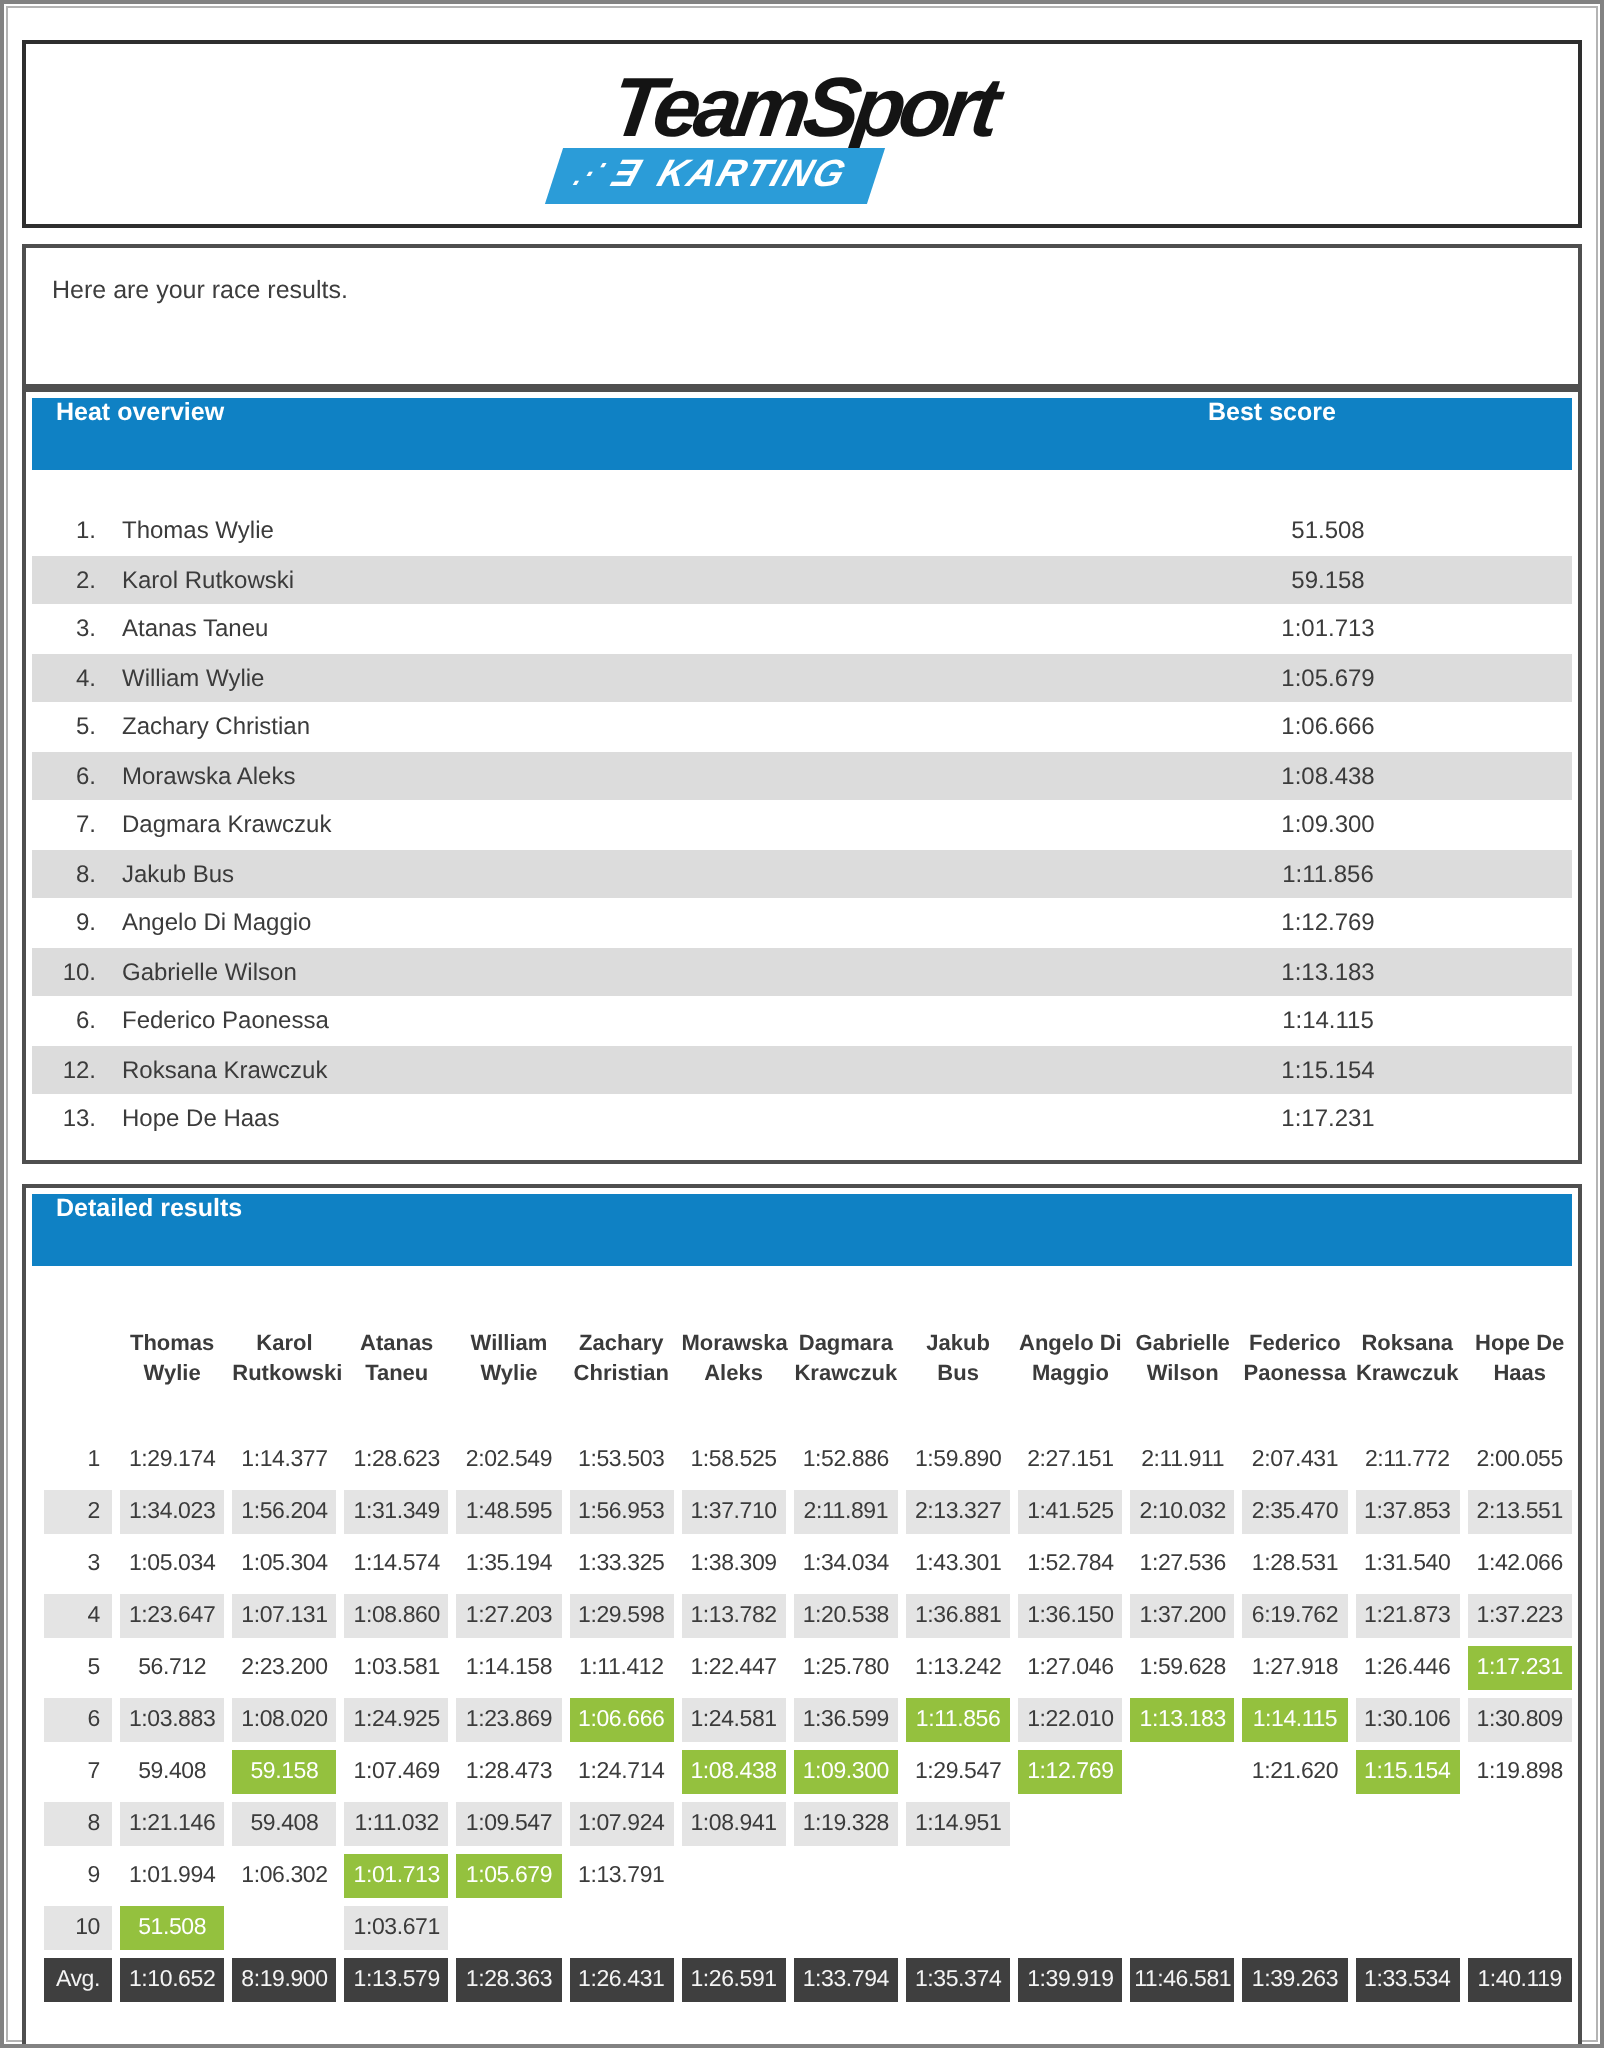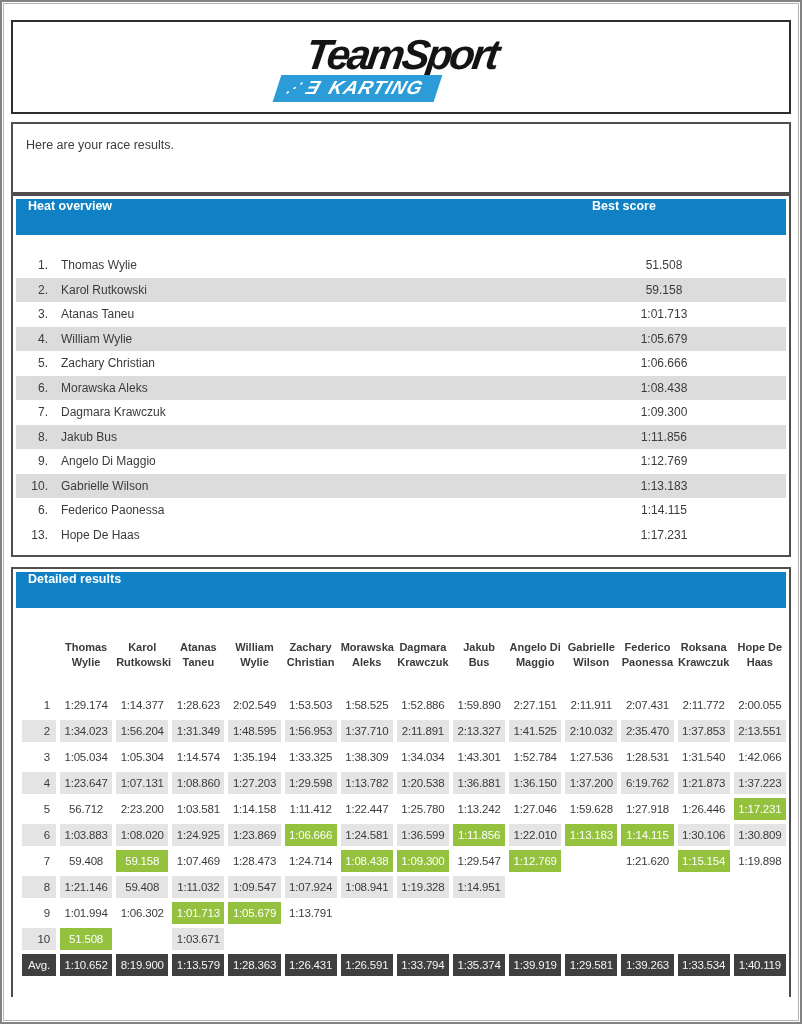--- a/index.html
+++ b/index.html
@@ -37,21 +37,21 @@
   .k-e{display:inline-block;margin-right:3px;}
   
   .intro-section{height:72px;margin-bottom:0;padding:4px 13px;font-size:12.5px;color:#3d3d3d;border-color:#4f4f4f;}
   .intro-section p{margin:10px 0 0;}
   
   .blue-bar{
     position:relative;height:36px;background:var(--blue);color:#fff;
     display:flex;align-items:flex-start;font-weight:bold;font-size:12.5px;
     padding:0 12px;box-sizing:border-box;
   }
-  .best-score-label{position:absolute;left:576px;}
+  .best-score-label{position:absolute;left:588px;}
   
   .heat-section{margin-bottom:10px;padding:3px 3px 8px;border-color:#4f4f4f;}
   .ho-rows{margin-top:18px;}
   .ho-row{position:relative;height:24.5px;display:flex;align-items:center;font-size:12px;color:var(--text);}
   .ho-row.alt{background:var(--stripe);}
   .ho-pos{width:24px;text-align:right;margin-left:8px;flex:none;}
   .ho-name{margin-left:13px;}
   .ho-best{position:absolute;left:590px;width:116px;text-align:center;}
   
   .detailed-section{padding:3px;border-bottom:none;height:430px;border-color:#4f4f4f;}
@@ -144,20 +144,25 @@
         </div>
         <div class="ho-row alt">
           <span class="ho-pos">10.</span>
           <span class="ho-name">Gabrielle Wilson</span>
           <span class="ho-best">1:13.183</span>
         </div>
         <div class="ho-row">
           <span class="ho-pos">6.</span>
           <span class="ho-name">Federico Paonessa</span>
           <span class="ho-best">1:14.115</span>
+        </div>
+        <div class="ho-row alt">
+          <span class="ho-pos">12.</span>
+          <span class="ho-name">Roksana Krawczuk</span>
+          <span class="ho-best">1:15.154</span>
         </div>
         <div class="ho-row">
           <span class="ho-pos">13.</span>
           <span class="ho-name">Hope De Haas</span>
           <span class="ho-best">1:17.231</span>
         </div>
       </div>
   </div>
 
   <div class="section detailed-section">
@@ -364,21 +369,21 @@
             <td class="lap chip-dark">Avg.</td>
             <td class="chip-dark">1:10.652</td>
             <td class="chip-dark">8:19.900</td>
             <td class="chip-dark">1:13.579</td>
             <td class="chip-dark">1:28.363</td>
             <td class="chip-dark">1:26.431</td>
             <td class="chip-dark">1:26.591</td>
             <td class="chip-dark">1:33.794</td>
             <td class="chip-dark">1:35.374</td>
             <td class="chip-dark">1:39.919</td>
-            <td class="chip-dark">1:29.581</td>
+            <td class="chip-dark">11:46.581</td>
             <td class="chip-dark">1:39.263</td>
             <td class="chip-dark">1:33.534</td>
             <td class="chip-dark">1:40.119</td>
           </tr>
         </tbody>
       </table>
 
   </div>
 
 </div>

